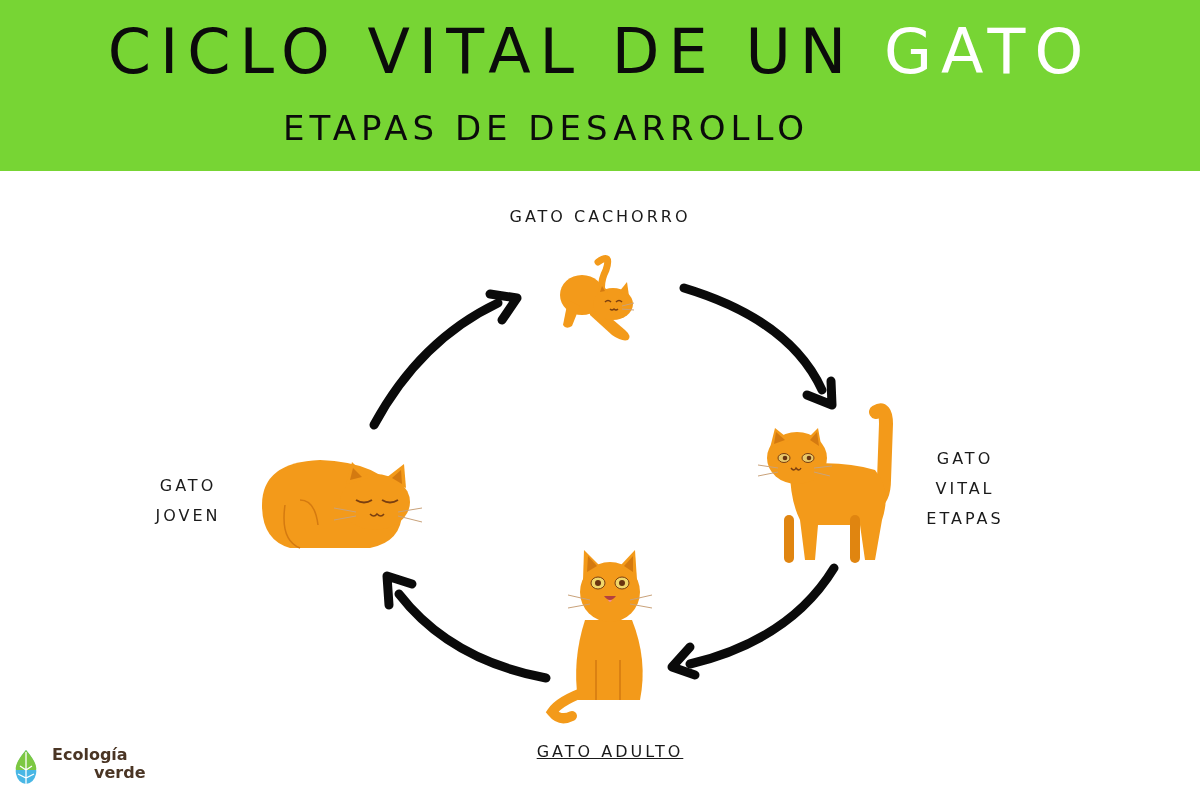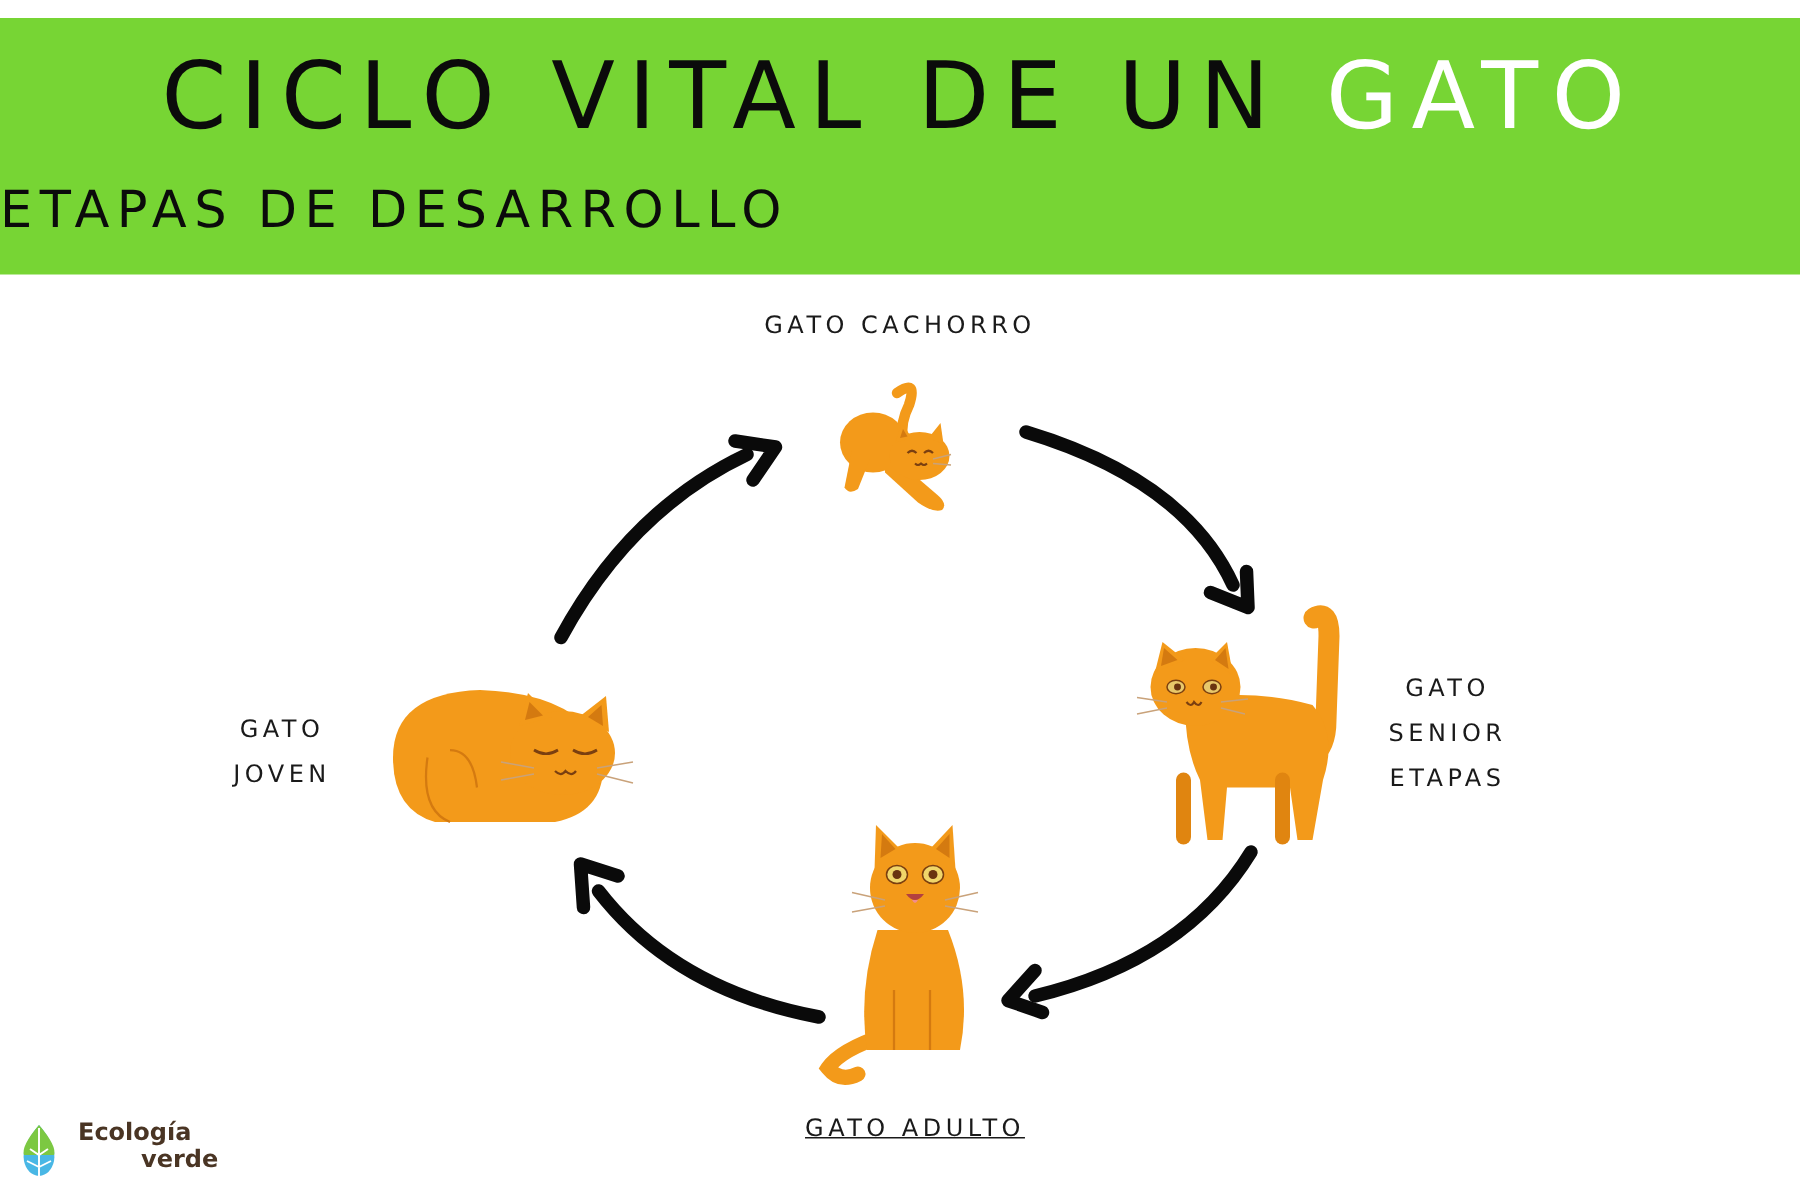--- a/index.html
+++ b/index.html
@@ -1,29 +1,29 @@
 <!DOCTYPE html>
 <html><head>
   <meta charset="utf-8">
   <style>
     html, body { margin: 0; padding: 0; }
     body {
       width: 1200px; height: 800px; background: #ffffff; position: relative; overflow: hidden;
       font-family: "DejaVu Sans", sans-serif; color: #111;
     }
     .header {
-      position: absolute; left: 0; top: 12px; width: 1200px; height: 171px; background: #77d534;
+      position: absolute; left: 0; top: 0; width: 1200px; height: 171px; background: #77d534;
     }
     .title {
       position: absolute; left: 0; top: 14px; width: 1200px; text-align: center;
       font-size: 62px; letter-spacing: 9px; font-weight: normal; line-height: 76px; color: #0b0b0b;
     }
     .title .accent { color: #ffffff; }
     .subtitle {
-      position: absolute; left: 0; top: 106px; width: 1092px; 
+      position: absolute; left: 0; top: 106px; width: 1092px; text-align: center;
       font-size: 34px; letter-spacing: 5px; line-height: 44px; color: #0b0b0b;
     }
     .label {
       position: absolute; font-size: 16px; letter-spacing: 3px; line-height: 30px; color: #1a1a1a; text-align: center;
     }
     .diagram { position: absolute; left: 0; top: 0; width: 1200px; height: 800px; }
     .logo { position: absolute; left: 12px; top: 746px; width: 160px; height: 40px; }
     .logo-text {
       position: absolute; left: 40px; top: 0; font-family: "DejaVu Sans", sans-serif; font-weight: bold;
       color: #4a3524; font-size: 16px; line-height: 18px; 
@@ -36,21 +36,21 @@
 <div class="header">
   <div class="title"><span>CICLO VITAL DE UN </span><span class="accent">GATO</span></div>
   <div class="subtitle">ETAPAS DE DESARROLLO</div>
 </div>
 
 <div class="label" style="left:480px; top:202px; width:240px;">
   <span>GATO CACHORRO</span>
 </div>
 <div class="label" style="left:905px; top:444px; width:120px;">
   <div>GATO</div>
-  <div>SENIOR</div>
+  <div>VITAL</div>
   <div>ETAPAS</div>
 </div>
 <div class="label" style="left:490px; top:737px; width:240px;text-decoration:underline;">
   <span>GATO ADULTO</span>
 </div>
 <div class="label" style="left:128px; top:471px; width:120px;">
   <div>GATO</div>
   <div>JOVEN</div>
 </div>
 

